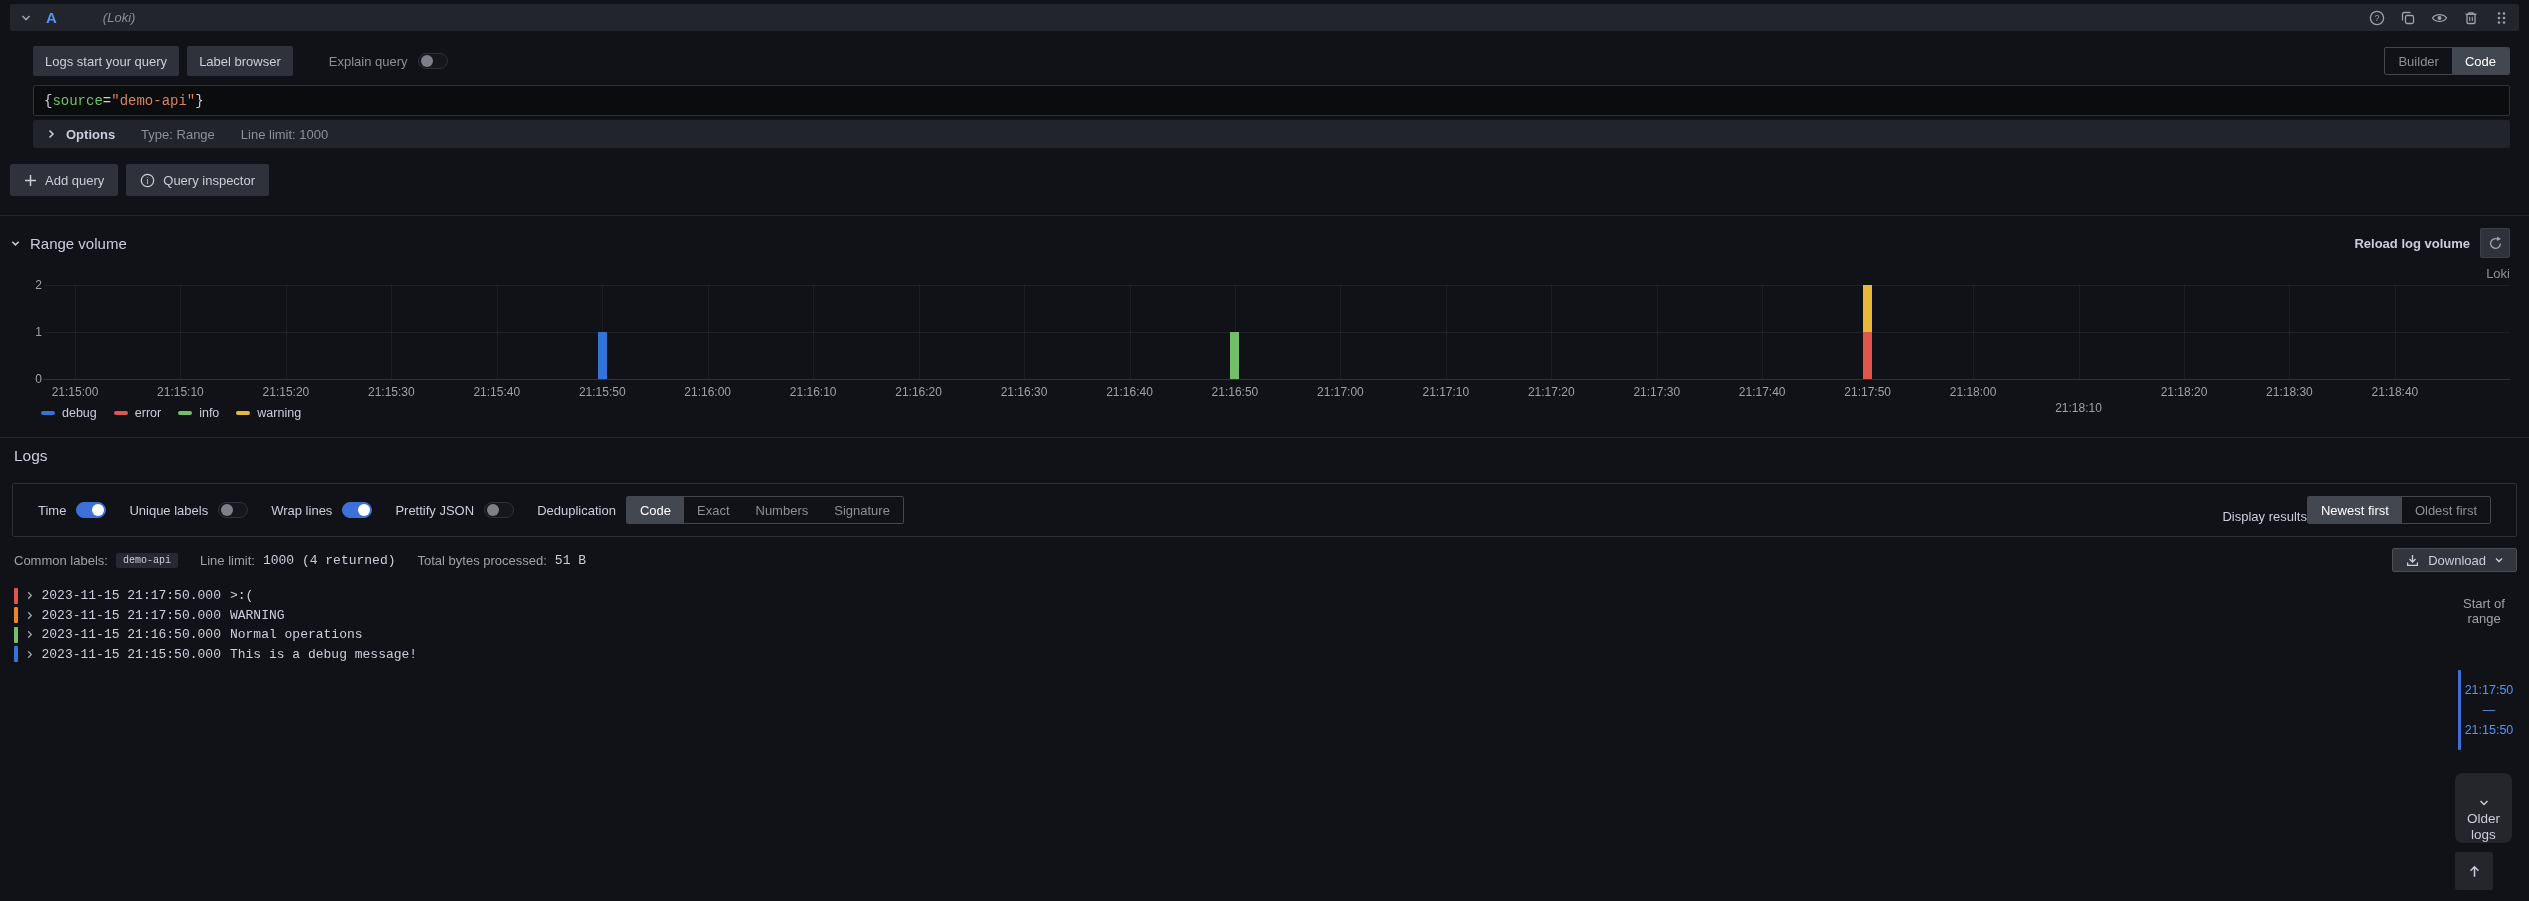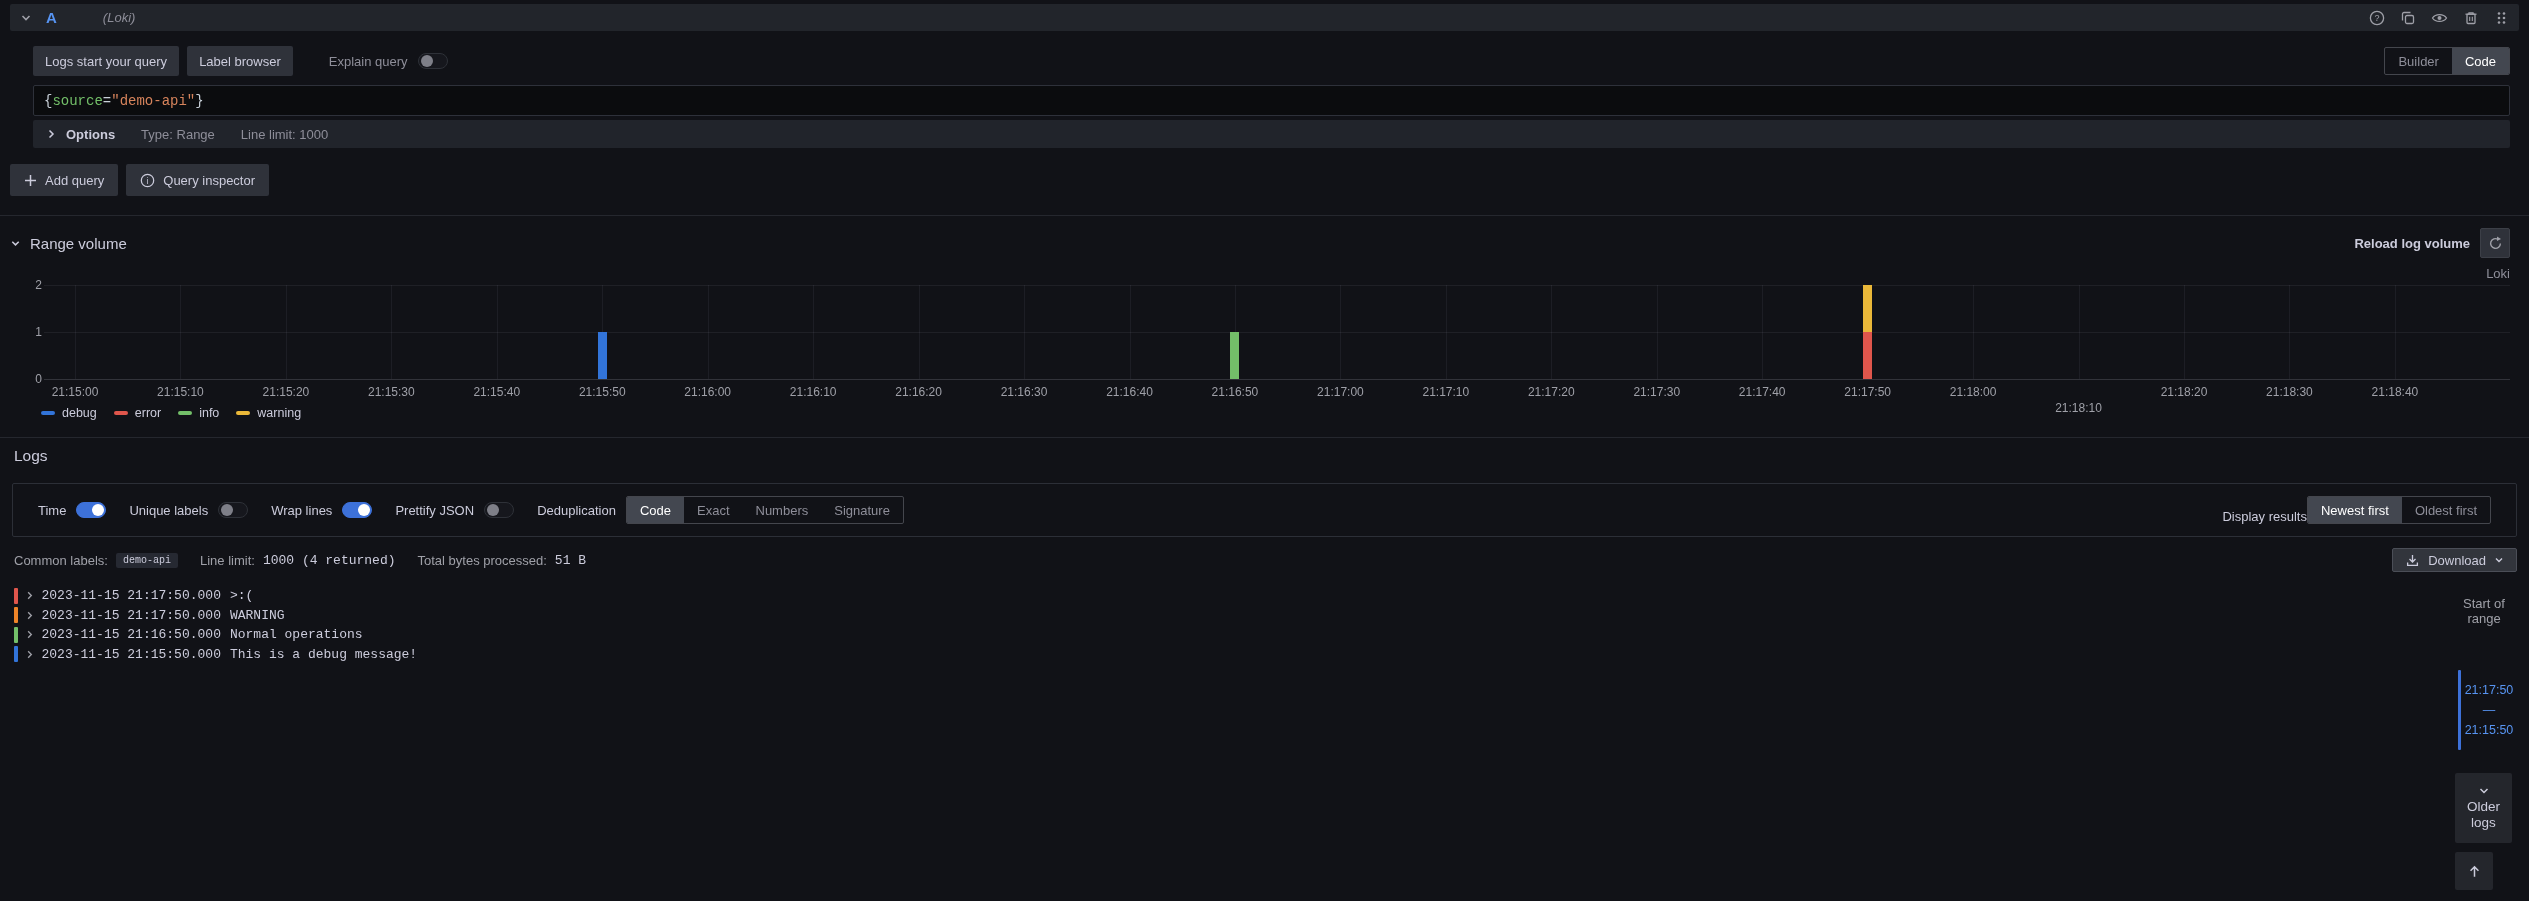--- a/index.html
+++ b/index.html
@@ -93,22 +93,22 @@
   .log-row .icon{margin-left:7px; color:var(--txt-mid);}
   .log-time{margin-left:8px; font-size:13px; color:var(--txt); white-space:pre;}
   .log-msg{margin-left:9px; font-size:13px; color:var(--txt); white-space:pre;}
 
   .log-nav{position:absolute; top:586px; right:12px; width:66px; bottom:6px;}
   .start-range{position:absolute; top:10px; left:0; right:0; text-align:center; color:var(--txt-mid); line-height:15px;}
   .range-ind{position:absolute; top:84px; left:7px; right:0; height:80px; display:flex; cursor:pointer;}
   .range-bar{width:3px; height:80px; background:var(--accent); border-radius:1px; flex:none;}
   .range-times{flex:1; display:flex; flex-direction:column; align-items:center; justify-content:center;
     color:var(--link); font-size:12.5px; line-height:20px;}
-  .older-btn{position:absolute; top:187px; left:4px; width:57px; height:70px; background:#24262c; border-radius:2px;
-    display:flex; flex-direction:column; align-items:center; justify-content:center; gap:3px; cursor:pointer;}
+  .older-btn{position:absolute; top:187px; left:4px; width:57px; height:70px; background:#24262c; border-radius:8px;
+    display:flex; flex-direction:column; align-items:center; justify-content:flex-end; gap:3px; cursor:pointer;}
   .older-btn .txt{width:42px; text-align:center; font-size:13.5px; line-height:16px; color:var(--txt);}
   .scroll-top{position:absolute; top:266px; left:4px; width:38px; height:38px; background:#24262c; border-radius:2px;
     display:flex; align-items:center; justify-content:center; cursor:pointer; color:var(--txt);}
 </style>
 </head>
 <body>
 
 <div id="app">
 
   <div class="qheader">

